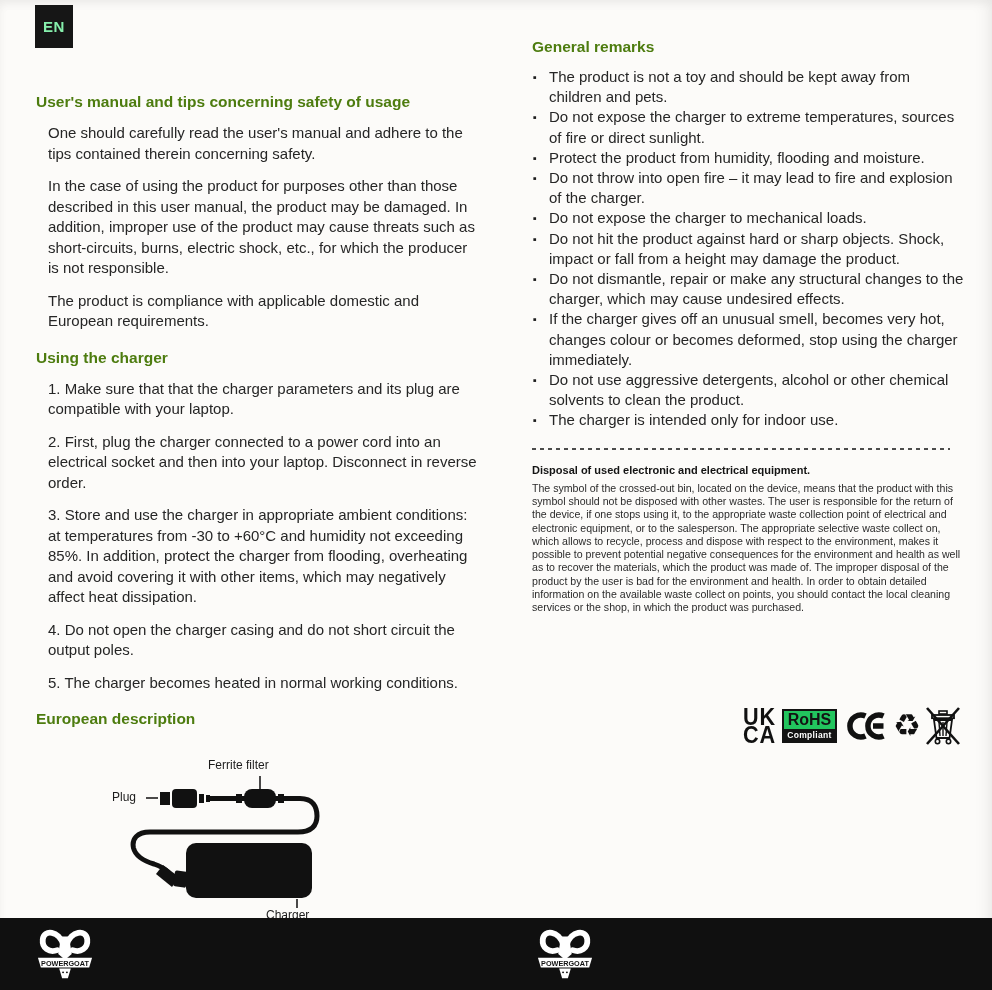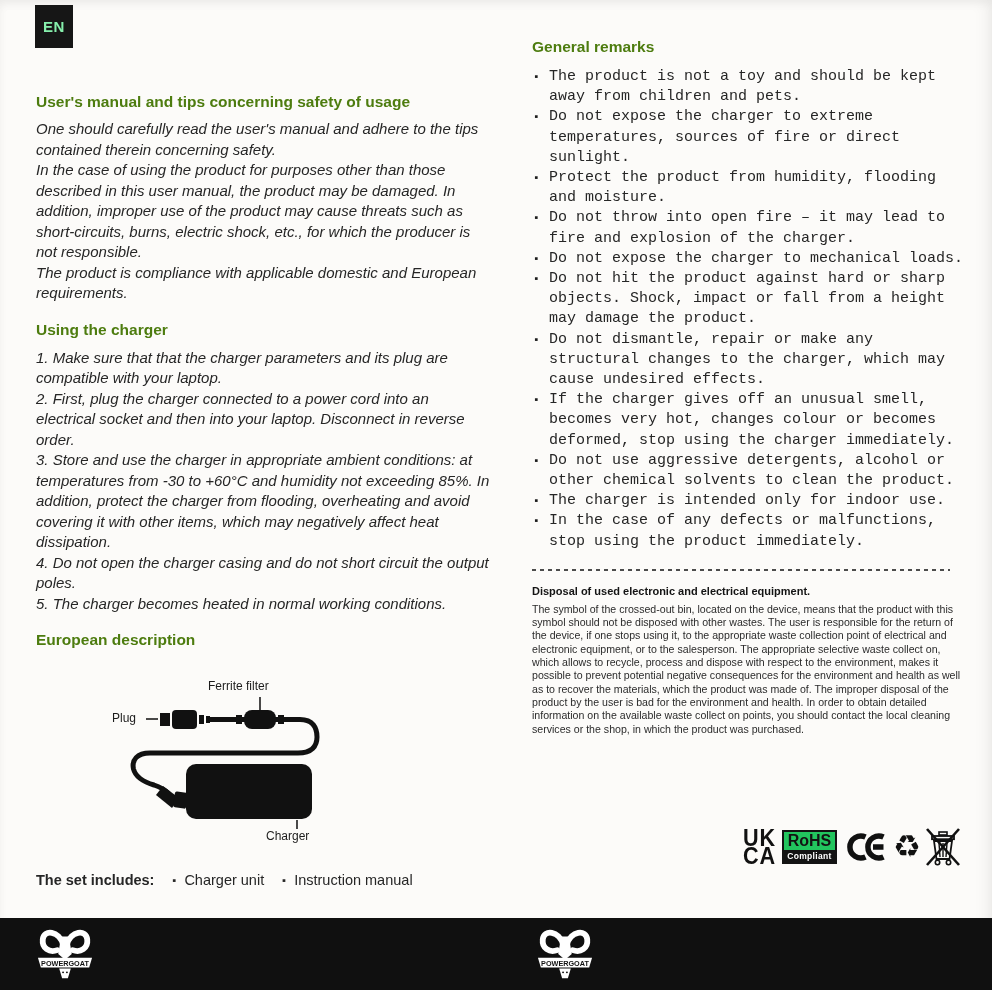--- a/index.html
+++ b/index.html
@@ -18,42 +18,42 @@
     background:#161616;color:#86efac;font-weight:700;font-size:15px;
     display:flex;align-items:center;justify-content:center;letter-spacing:0.5px;
   }
 
   
   .col-left{position:absolute;left:36px;top:66px;width:456px;}
   .col-right{position:absolute;left:532px;top:38px;width:433px;}
 
   h1,h2{font-size:15.5px;font-weight:700;color:#4d7c0f;margin:0;}
   .body-text{font-size:15px;line-height:20.5px;}
-  .block{display:block;margin:0;font-style:italic;}
+  .block{display:block;margin:12px;}
 
   .col-left h1{margin-bottom:8px;line-height:19px;margin-top:26px;}
   .intro{margin:0 0 0 0;}
   .sec-heading{margin-top:17px;margin-bottom:9px;}
 
   
   .diagram{position:relative;margin:18px 0 0 64px;width:300px;height:185px;}
   .diagram svg{position:absolute;left:0;top:0;}
   .dg-label{position:absolute;font-size:12px;color:#1c1c1c;}
   .dg-ferrite{left:108px;top:12px;}
   .dg-plug{left:12px;top:44px;}
   .dg-charger{left:166px;top:162px;}
 
   .set-line{margin-top:20px;font-size:14.5px;}
   .set-label{font-weight:700;}
   .set-item{margin-left:14px;text-align:center;}
   .set-item::before{content:"▪";font-size:11px;margin-right:8px;position:relative;top:-1px;}
 
   
   .col-right h2{margin-bottom:11px;}
-  ul.remarks{list-style:none;margin:0;padding:0;font-family:Liberation Mono, monospace;}
+  ul.remarks{list-style:none;margin:0;padding:0;}
   ul.remarks li{
     position:relative;padding-left:17px;margin:0;
     font-size:15px;line-height:20.2px;
   }
   ul.remarks li::before{
     content:"▪";position:absolute;left:1px;top:0;font-size:11px;line-height:20.2px;color:#1c1c1c;
   }
 
   .dashed-divider{
     margin-top:17px;height:2px;width:418px;
@@ -153,21 +153,20 @@
       <li>The product is not a toy and should be kept away from children and pets.</li>
       <li>Do not expose the charger to extreme temperatures, sources of fire or direct sunlight.</li>
       <li>Protect the product from humidity, flooding and moisture.</li>
       <li>Do not throw into open fire – it may lead to fire and explosion of the charger.</li>
       <li>Do not expose the charger to mechanical loads.</li>
       <li>Do not hit the product against hard or sharp objects. Shock, impact or fall from a height may damage the product.</li>
       <li>Do not dismantle, repair or make any structural changes to the charger, which may cause undesired effects.</li>
       <li>If the charger gives off an unusual smell, becomes very hot, changes colour or becomes deformed, stop using the charger immediately.</li>
       <li>Do not use aggressive detergents, alcohol or other chemical solvents to clean the product.</li>
       <li>The charger is intended only for indoor use.</li>
-      <li>In the case of any defects or malfunctions, stop using the product immediately.</li>
     </ul>
 
     <div class="dashed-divider"></div>
 
     <div class="disposal-heading">Disposal of used electronic and electrical equipment.</div>
     <div class="disposal-body">The symbol of the crossed-out bin, located on the device, means that the product with this symbol should not be disposed with other wastes. The user is responsible for the return of the device, if one stops using it, to the appropriate waste collection point of electrical and electronic equipment, or to the salesperson. The appropriate selective waste collect on, which allows to recycle, process and dispose with respect to the environment, makes it possible to prevent potential negative consequences for the environment and health as well as to recover the materials, which the product was made of. The improper disposal of the product by the user is bad for the environment and health. In order to obtain detailed information on the available waste collect on points, you should contact the local cleaning services or the shop, in which the product was purchased.</div>
 
     <div class="marks-row">
       <div class="ukca">
         <div>UK</div>

